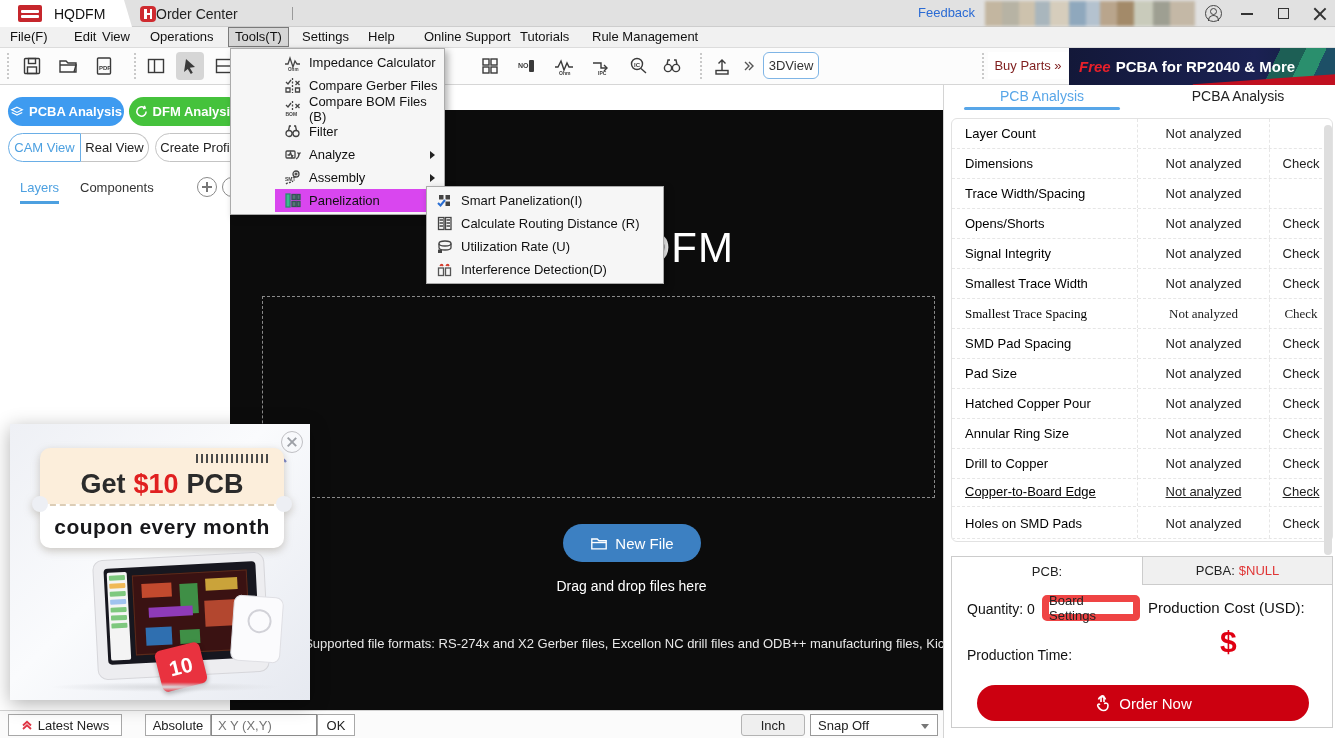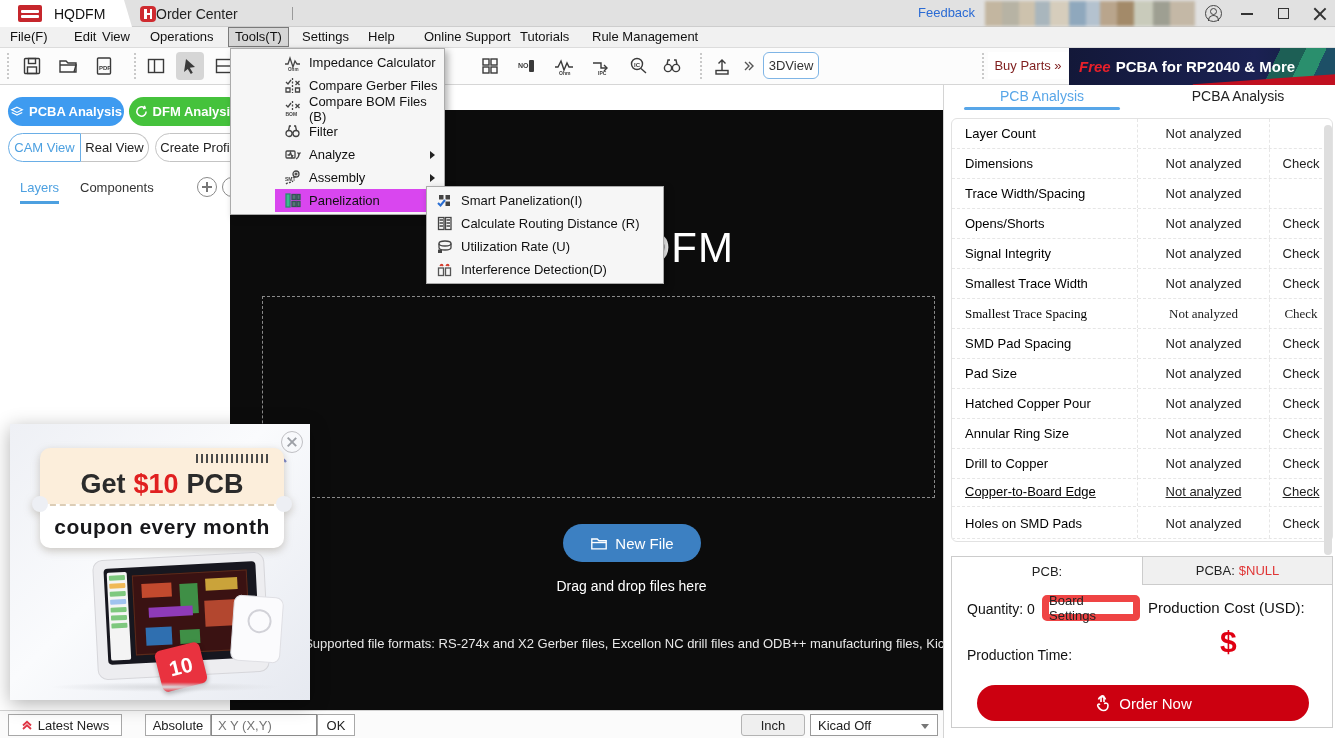--- a/index.html
+++ b/index.html
@@ -465,21 +465,21 @@
       <svg width="12" height="12" viewBox="0 0 12 12" fill="none" stroke="#e03545" stroke-width="1.8">
           <path d="M2 6.5L6 2.8l4 3.7M2 10L6 6.3l4 3.7"></path>
         </svg>
       <span>Latest News</span>
     </div>
     <div class="sbtn" style="left:145px;width:66px;">Absolute</div>
     <input class="sinput" style="left: 211px; width: 106px;" placeholder="X Y (X,Y)">
     <div class="sbtn" style="left:317px;width:38px;">OK</div>
     <div class="sbtn inchbtn" style="left:741px;width:64px;">Inch</div>
     <div class="snapsel">
-      <span>Kicad Off</span>
+      <span>Snap Off</span>
       <span class="car"></span>
     </div>
   </div>
 
   <div class="abs adpop">
     <div class="adclose">
         <i></i>
       </div>
     <svg class="doodle" width="50" height="42" viewBox="0 0 50 42" fill="none" stroke="#7b86c8" stroke-width="2.2">
         <path d="M2 32C6 8 38 2 36 18c-1 12-18 12-14 2 3-8 20-6 26 2"></path>

